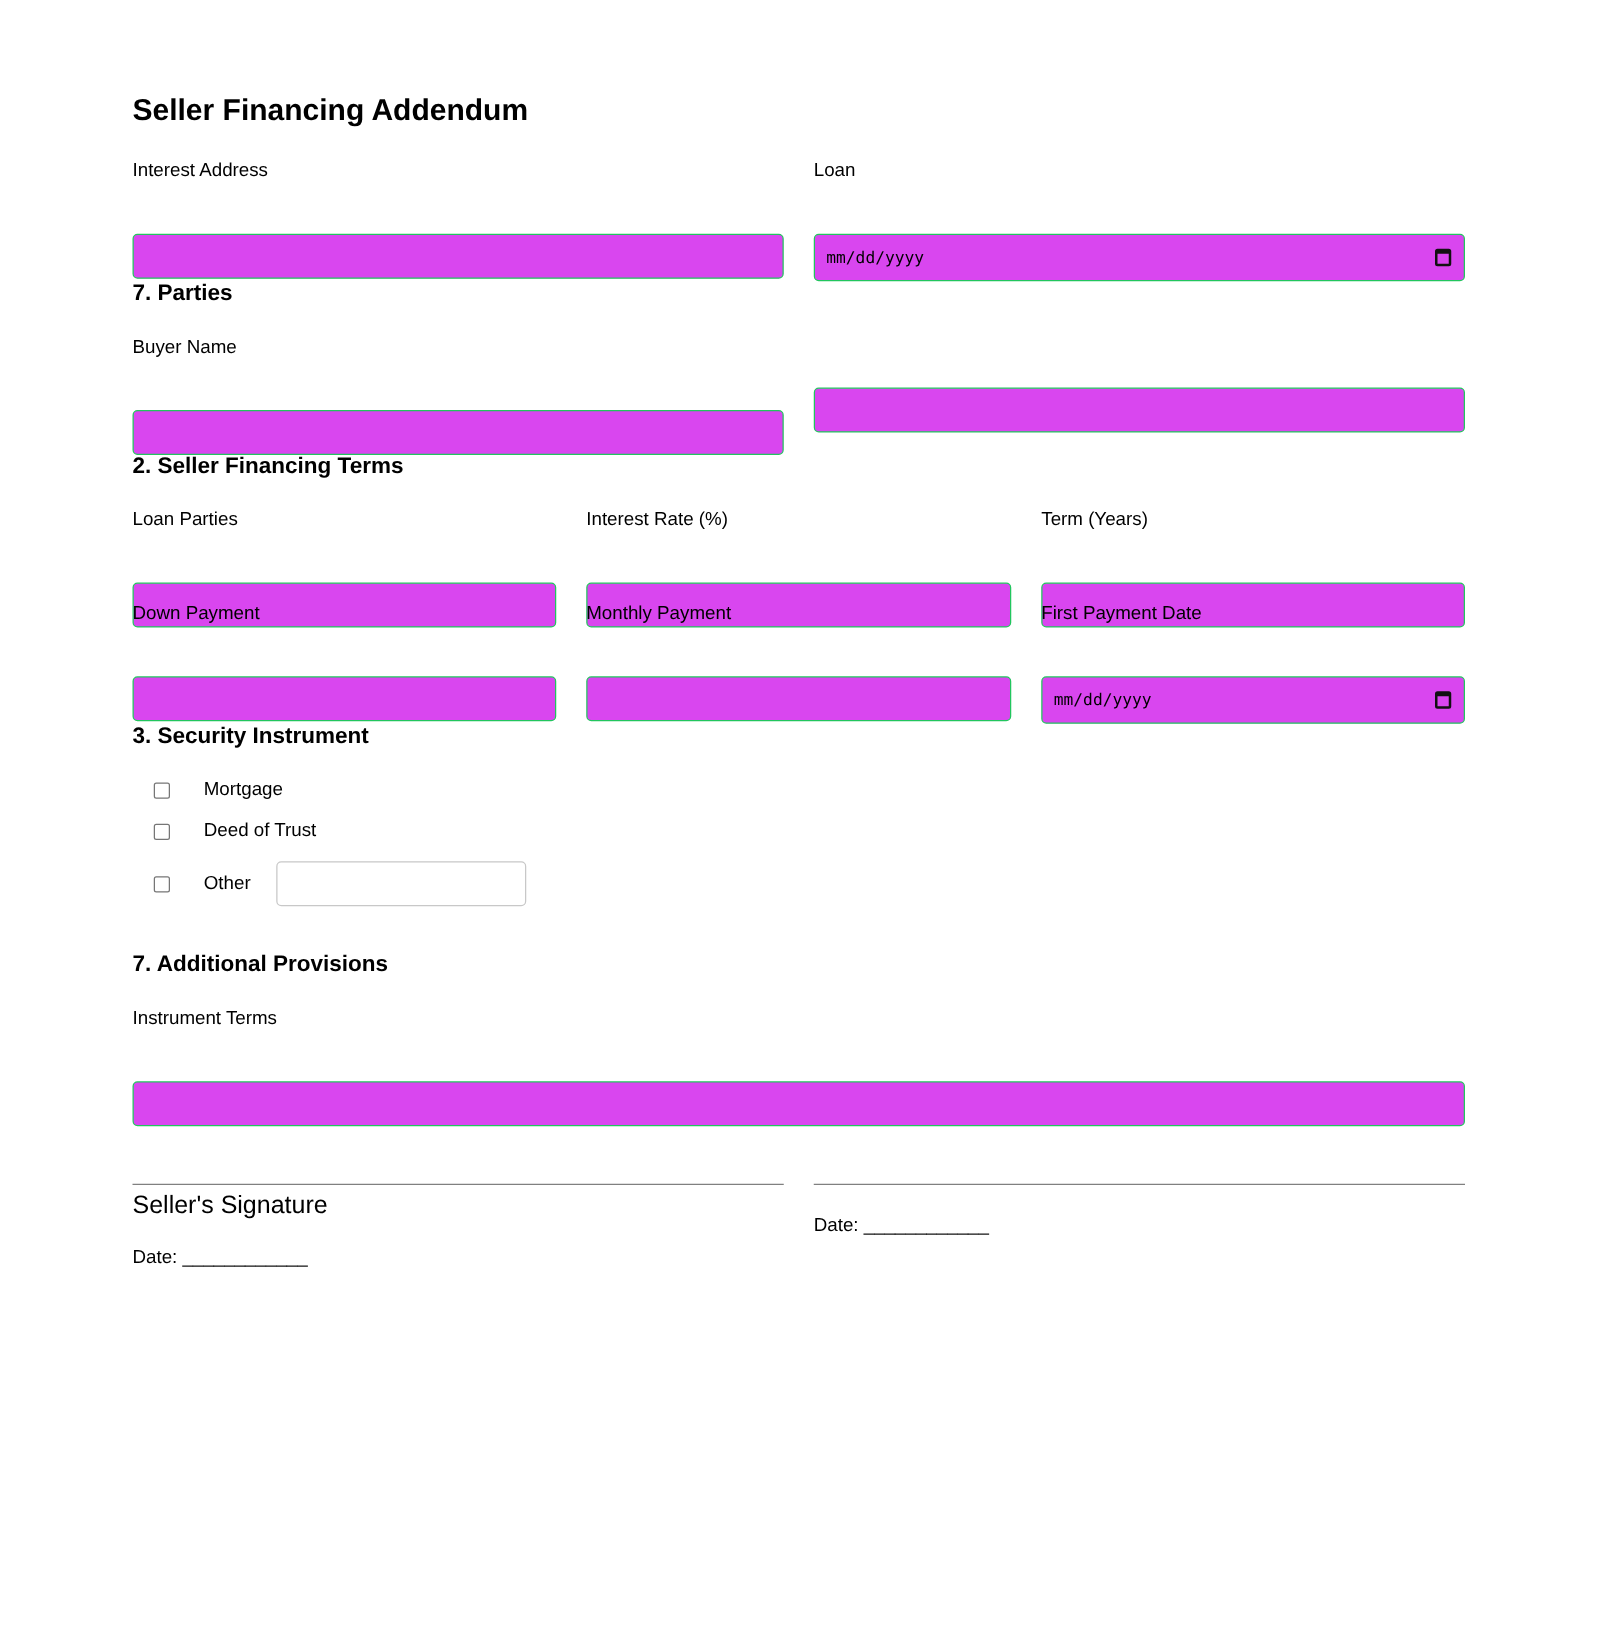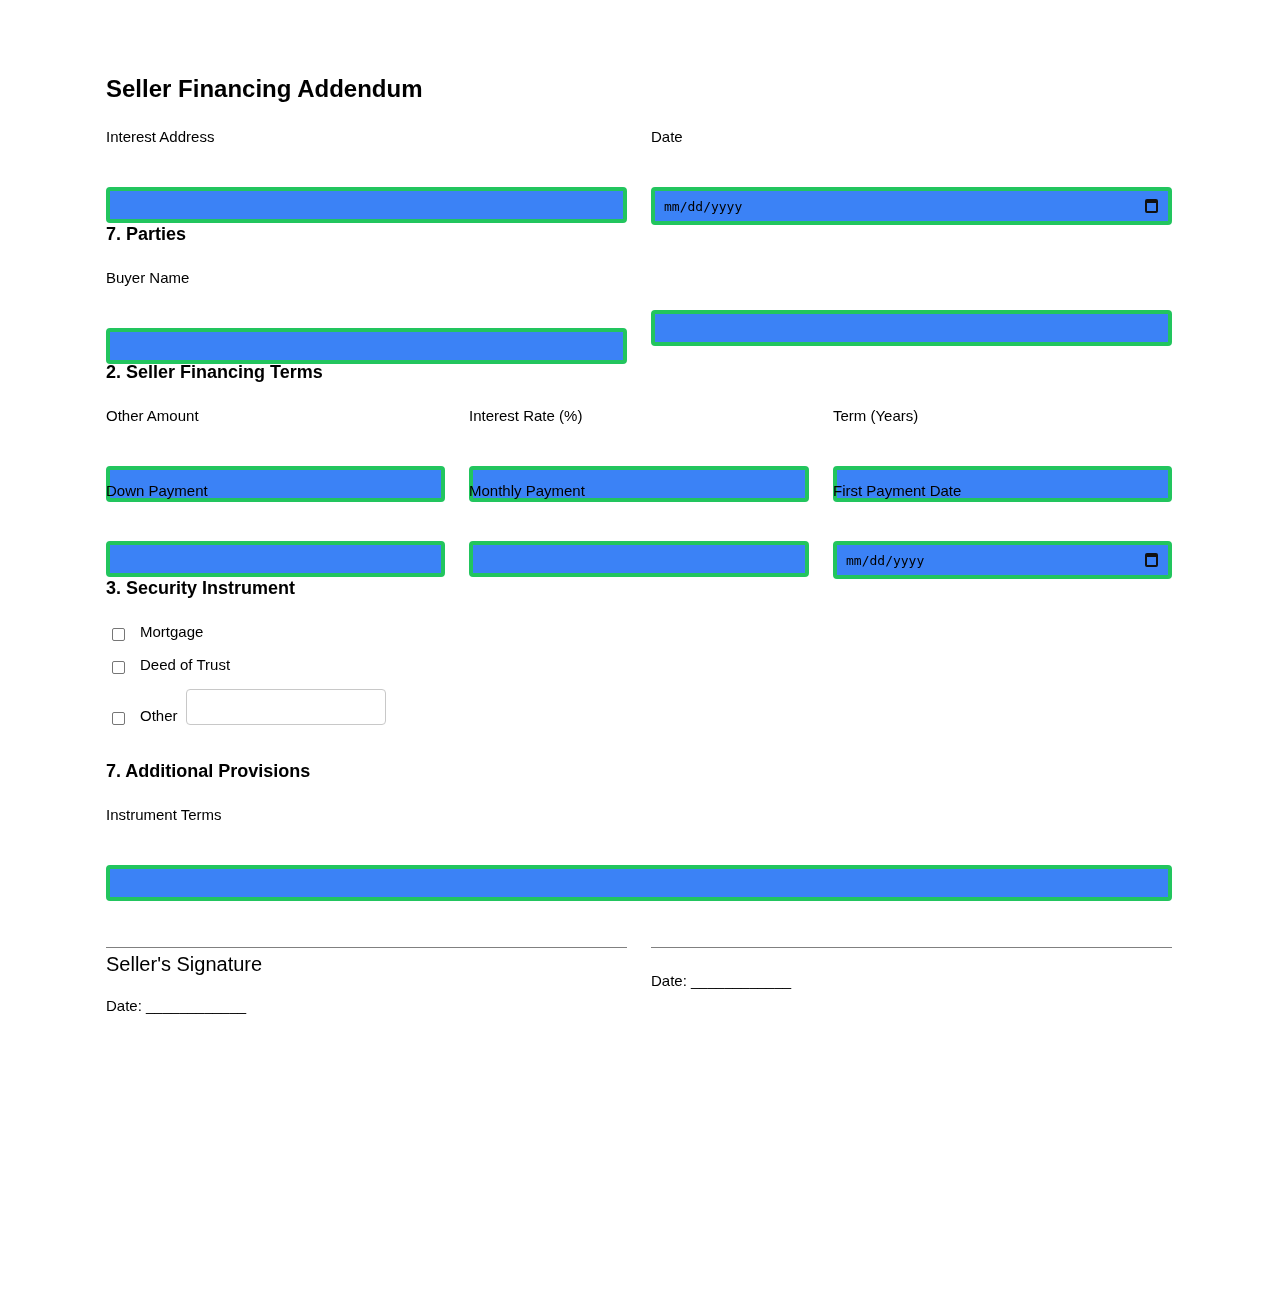--- a/index.html
+++ b/index.html
@@ -19,34 +19,34 @@
       position: absolute; left: 0; margin: 0;
       font-size: 18px; font-weight: bold; line-height: 22px;
     }
     .field { position: absolute; }
     .field label {
       display: block; font-size: 15px; line-height: 18px; height: 18px;
       margin-bottom: 4px;
     }
     .inp {
       display: block; width: 100%; height: 36px;
-      border: 4px solid #22c55e; border-radius: 4px; background: #3b82f6;
+      border: 1px solid #22c55e; border-radius: 4px; background: #d946ef;
       padding: 0 8px; font-family: "Liberation Sans", sans-serif; font-size: 15px; margin-top: 41px;
     }
     .date-inp {
       height: 38px; display: flex; align-items: center; justify-content: space-between;
       padding: 0 10px 0 9px;
     }
     .date-inp .ph {
       font-family: "DejaVu Sans Mono", monospace; font-size: 13px; color: #000;
     }
     .cal-icon {
       width: 13px; height: 14px; border: 2px solid #111; border-top-width: 4px; border-radius: 2px;
     }
-    .cb-row { position: absolute; left: 2px; display: flex; align-items: flex-end; }
+    .cb-row { position: absolute; left: 13px; display: flex; align-items: center; gap: 12px; }
     .cb {
       width: 13px; height: 13px; border: 1px solid #767676; border-radius: 2px; background: #fff;
       margin-left: 4px; margin-right: 15px;
     }
     .cb-label { font-size: 15px; line-height: 18px; }
     .other-inp {
       width: 200px; height: 36px; border: 1px solid #c8c8c8; border-radius: 4px; margin-left: 8px;
     }
     .sig { position: absolute; width: 521px; }
     .sig-line { border-top: 1px solid #808080; height: 0; }
@@ -57,39 +57,39 @@
 <body>
 
 <div class="container">
   <h1>Seller Financing Addendum</h1>
 
   <div class="field" style="top:128px; left:0; width:521px;">
     <label>Interest Address</label>
     <input class="inp" type="text" style="">
   </div>
   <div class="field" style="top:128px; left:545px; width:521px;">
-    <label>Date</label>
+    <label>Loan</label>
     <div class="inp date-inp">
       <span class="ph">mm/dd/yyyy</span>
       <span class="cal-icon"></span>
     </div>
   </div>
 
   <h2 style="top:223px;">7. Parties</h2>
   <div class="field" style="top:269px; left:0; width:521px;">
     <label>Buyer Name</label>
     <input class="inp" type="text" style="">
   </div>
   <div class="field" style="top:269px; left:545px; width:521px;">
     <input class="inp" type="text" style="">
   </div>
 
   <h2 style="top:361px;">2. Seller Financing Terms</h2>
   <div class="field" style="top:407px; left:0; width:339px;">
-    <label>Other Amount</label>
+    <label>Loan Parties</label>
     <input class="inp" type="text" style="">
   </div>
   <div class="field" style="top:407px; left:363px; width:340px;">
     <label>Interest Rate (%)</label>
     <input class="inp" type="text" style="">
   </div>
   <div class="field" style="top:407px; left:727px; width:339px;">
     <label>Term (Years)</label>
     <input class="inp" type="text" style="">
   </div>

